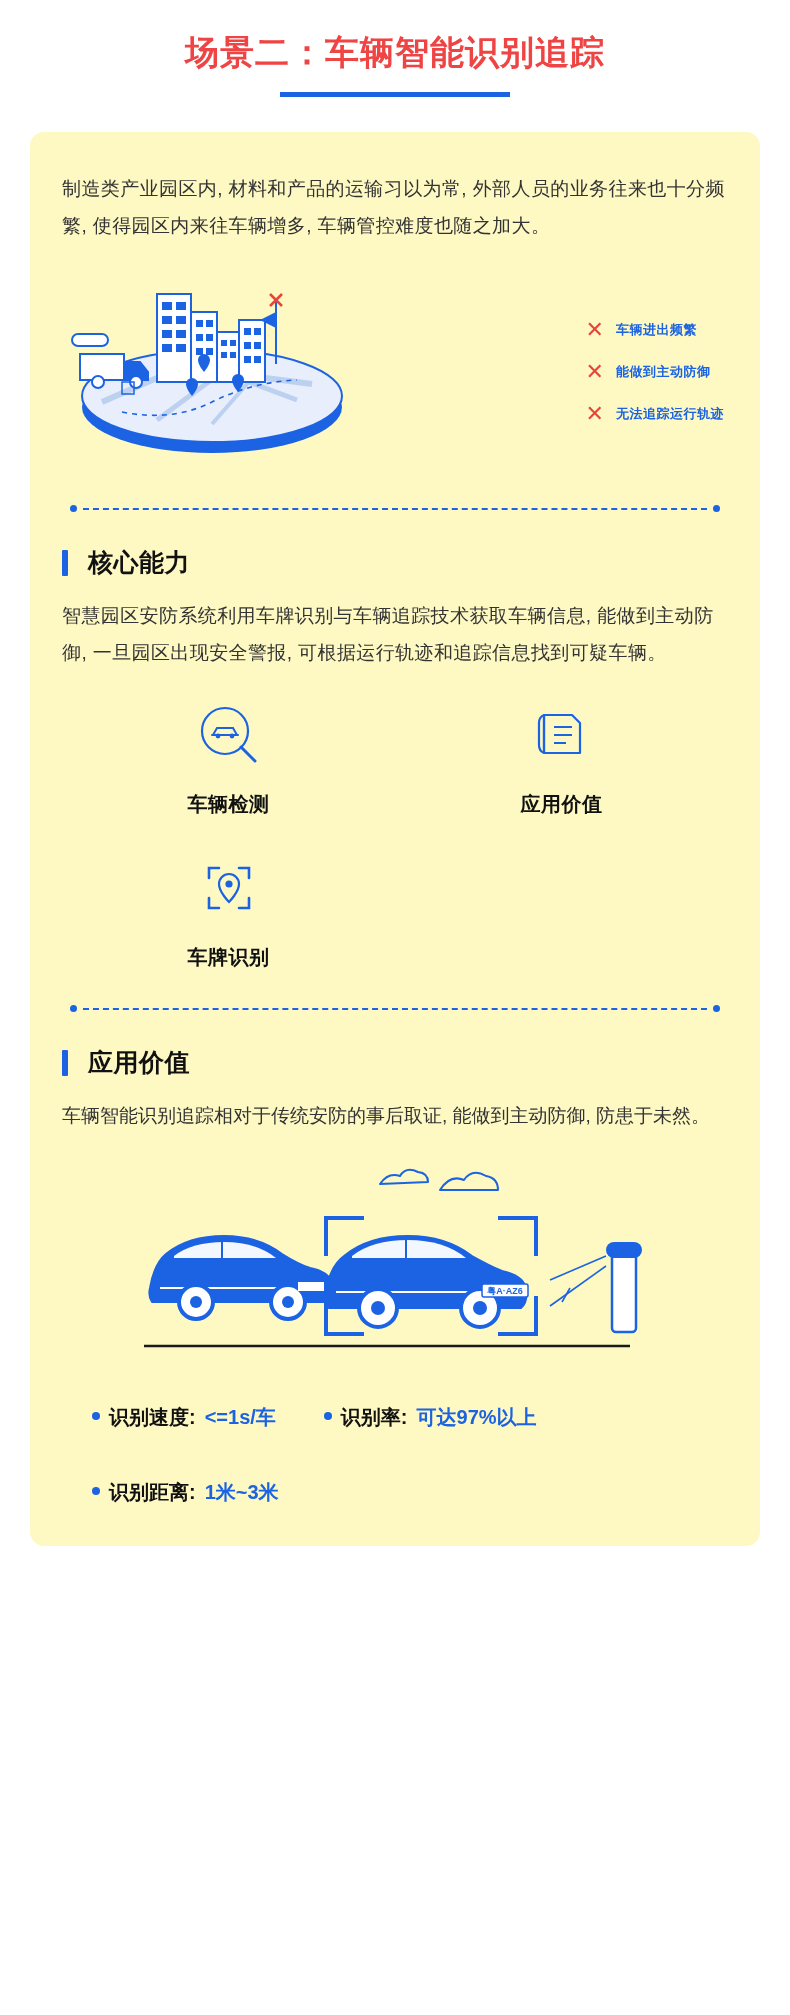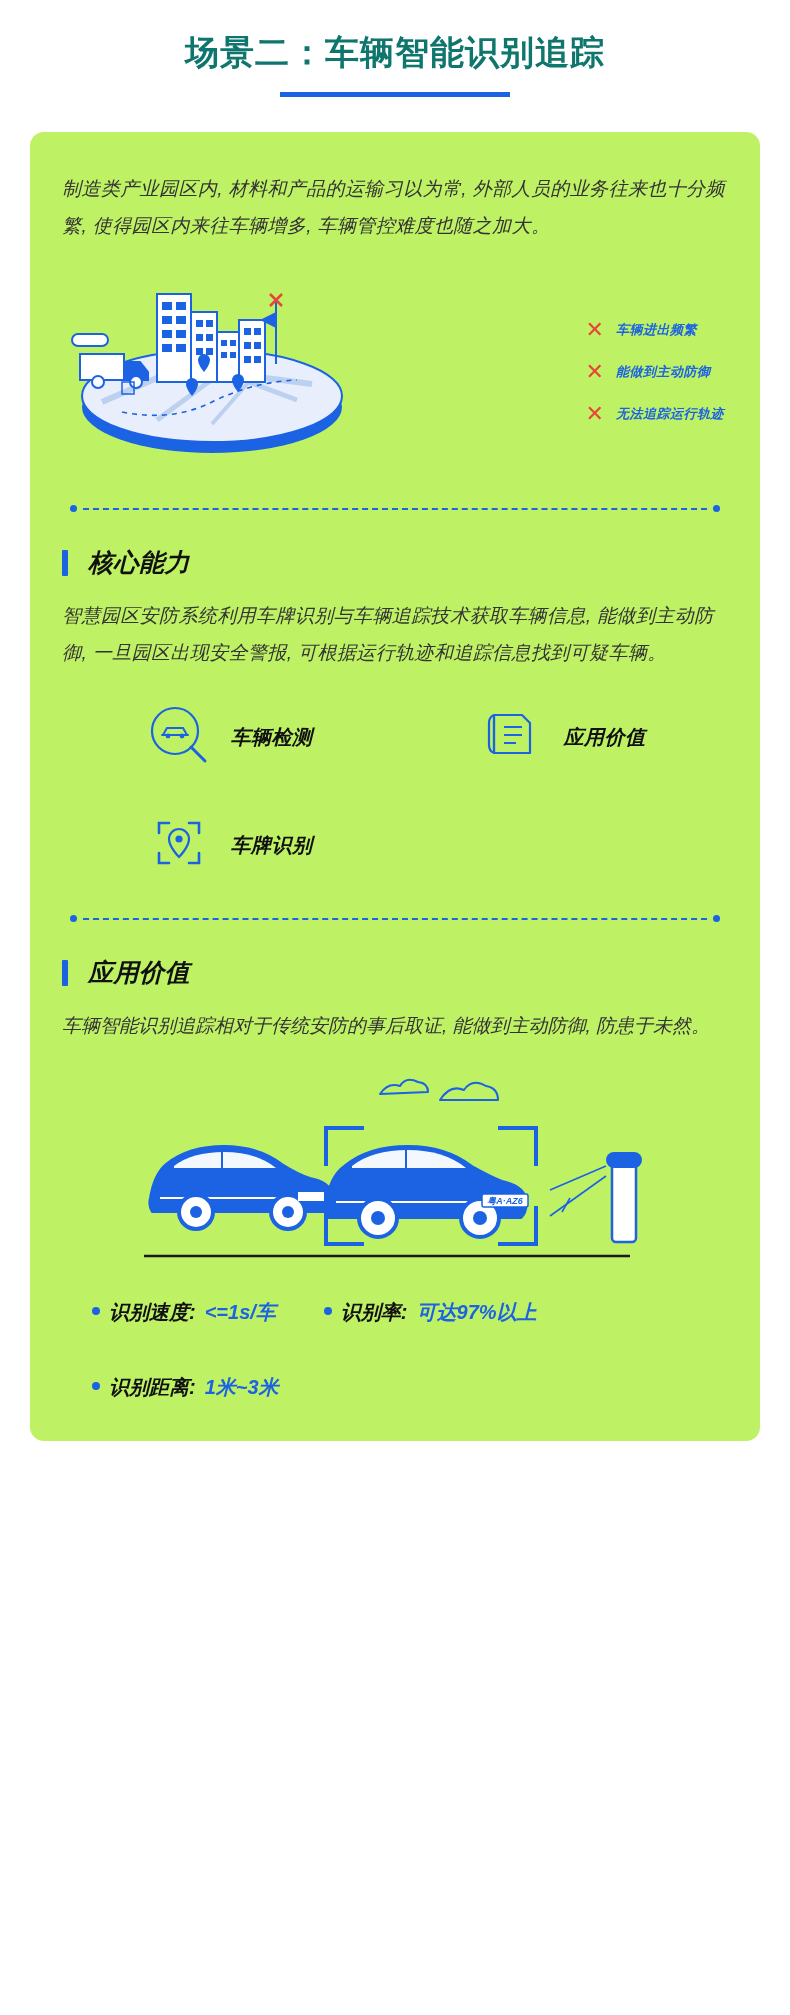--- a/index.html
+++ b/index.html
@@ -16,38 +16,37 @@
   }
 
   
   .page-header {
     padding-top: 30px;
     text-align: center;
   }
   .page-title {
     font-size: 34px;
     font-weight: bold;
-    color: #0f766e;
+    color: #ef4444;
     letter-spacing: 1px;
     line-height: 1.3;
   }
   .title-underline {
     width: 230px;
     height: 5px;
     background: #1b63e3;
     margin: 18px auto 0;
   }
 
   
   .card {
     margin: 35px 30px 0 30px;
-    background: #bef264;
+    background: #fef9c3;
     border-radius: 14px;
     padding: 38px 32px 40px 32px;
-    font-style: italic;
   }
 
   .para {
     font-size: 19px;
     line-height: 1.95;
     color: #333333;
     letter-spacing: 0.4px;
   }
 
   
@@ -124,21 +123,21 @@
   
   .cap-grid {
     margin-top: 30px;
     display: grid;
     grid-template-columns: 1fr 1fr;
     row-gap: 36px;
     justify-items: center;
   }
   .cap-item {
     display: flex;
-    flex-direction: row;
+    flex-direction: column;
     align-items: center;
     gap: 18px;
   }
   .cap-label {
     font-size: 20px;
     font-weight: bold;
     color: #111111;
     letter-spacing: 0.5px;
   }
 
@@ -150,21 +149,21 @@
     color: #333333;
   }
 
   .illus2 {
     margin-top: 22px;
     display: flex;
     justify-content: center;
   }
 
   .specs {
-    margin-top: 13px;
+    margin-top: 28px;
     padding-left: 30px;
     display: flex;
     flex-wrap: wrap;
     column-gap: 34px;
     row-gap: 16px;
     gap: 48px;
   }
   .spec-item {
     display: flex;
     align-items: baseline;

